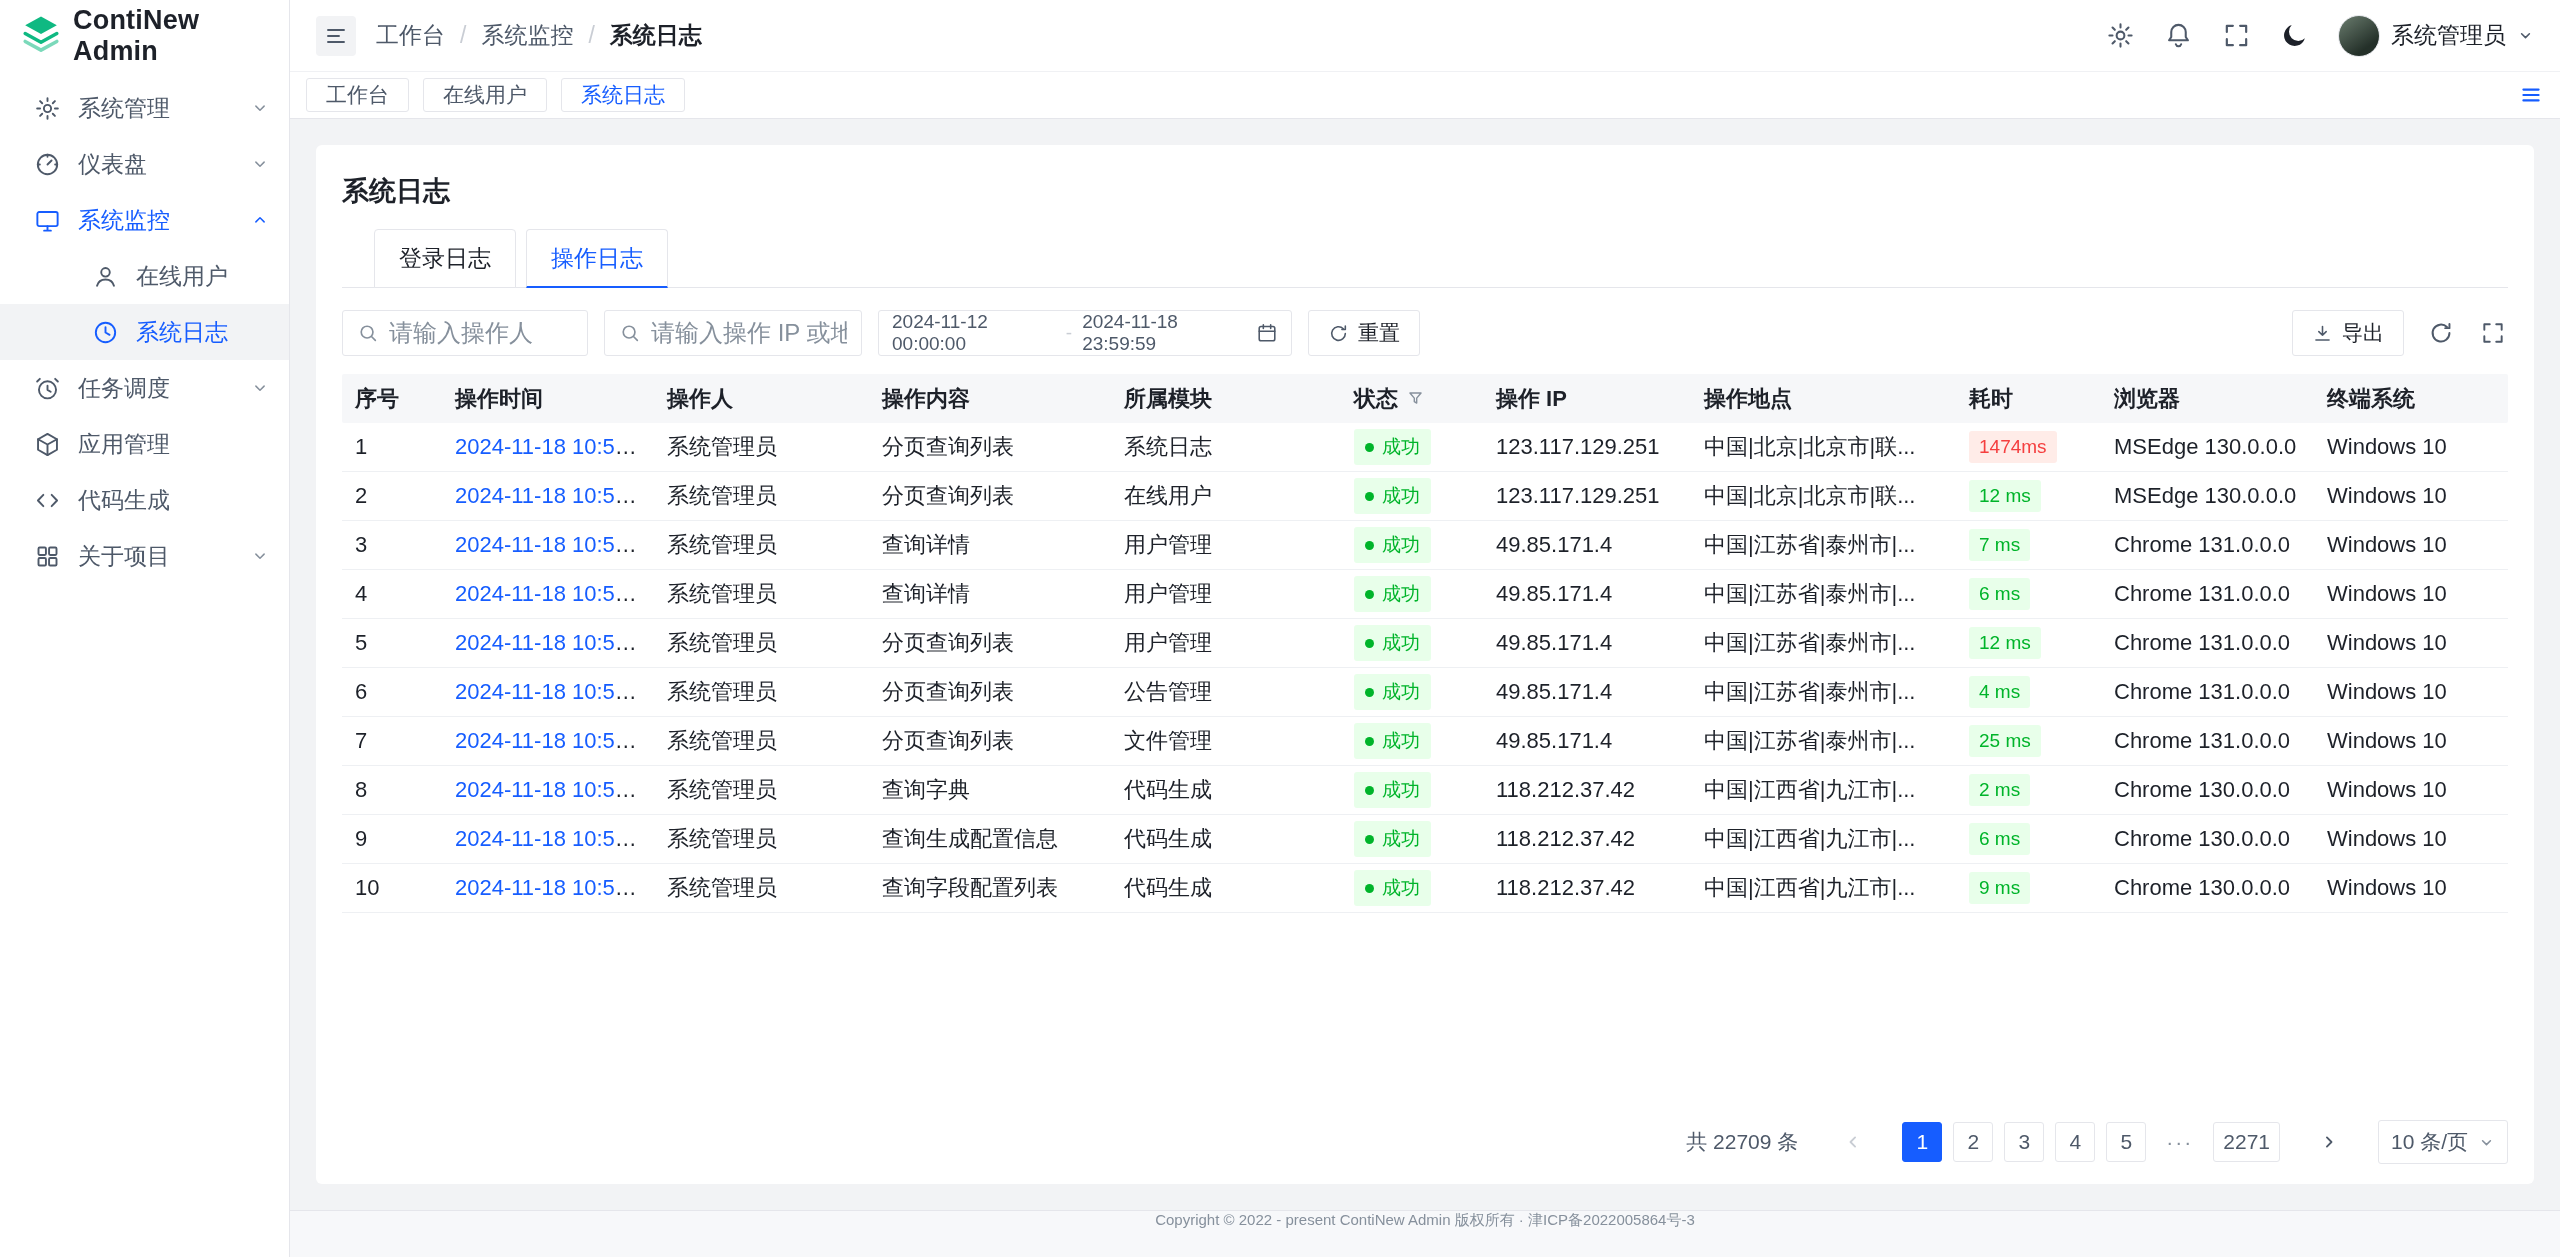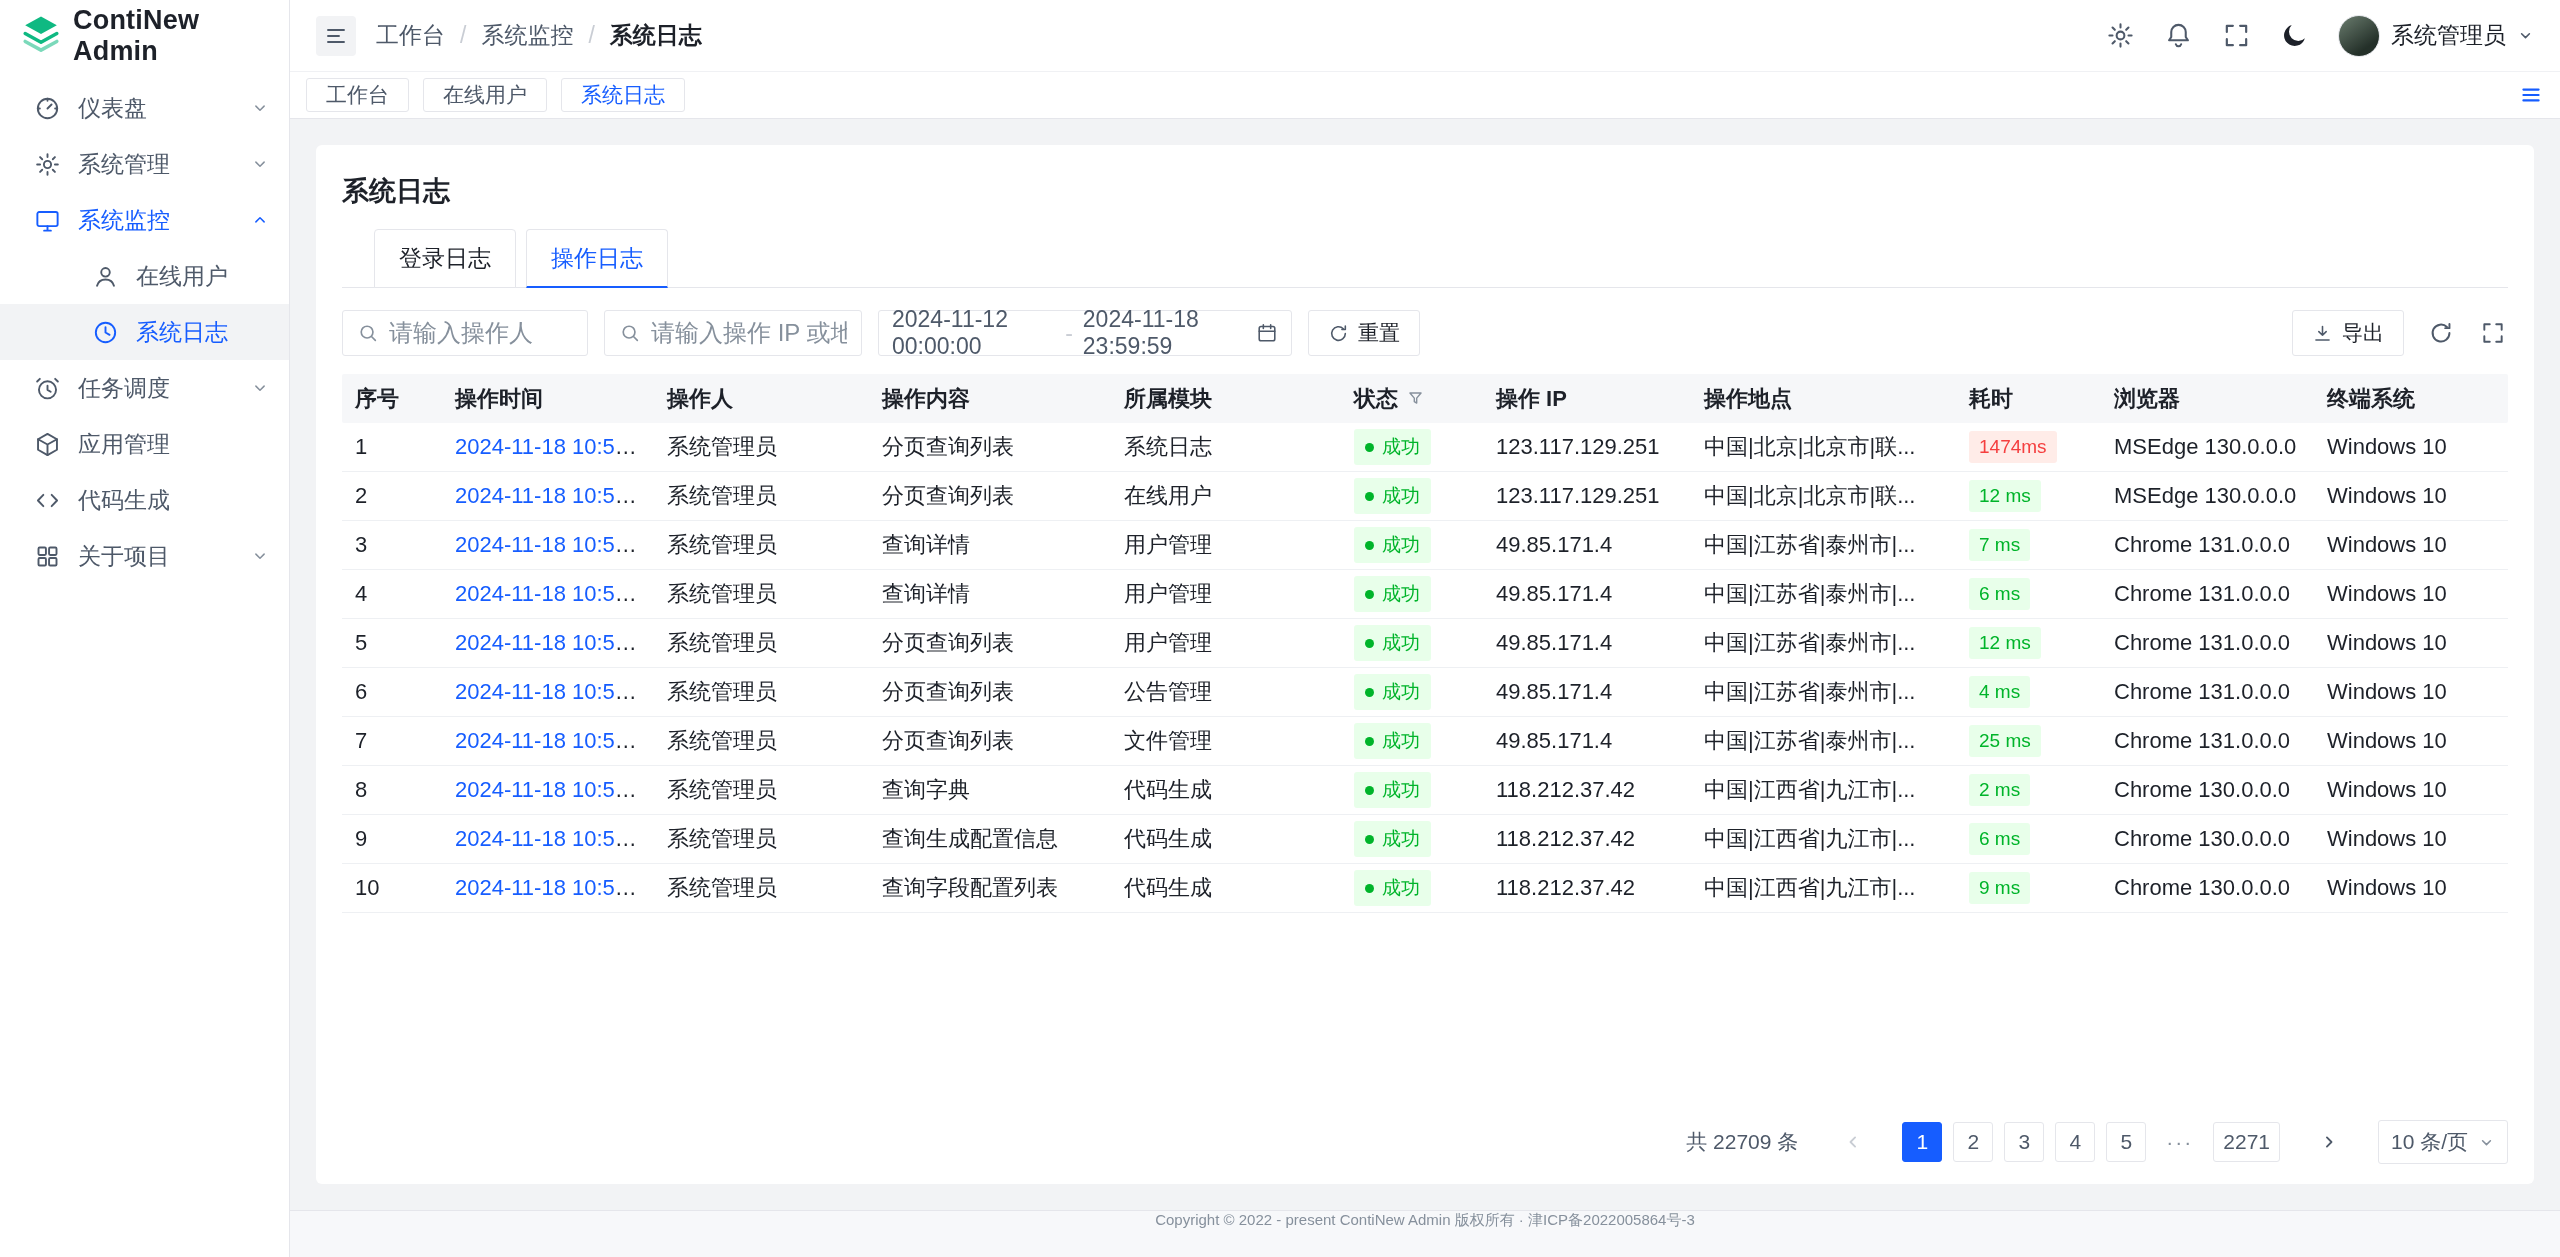--- a/index.html
+++ b/index.html
@@ -54,21 +54,21 @@
     border:1px solid #e5e6eb; border-radius:4px 4px 0 0; cursor:pointer; }
   .inner-tab.active { color:#165dff; border-bottom:2px solid #165dff; padding-bottom:12px; }
 
   .toolbar { display:flex; align-items:center; gap:16px; margin:22px 0 14px; }
   .search-box { display:flex; align-items:center; gap:10px; height:46px; border:1px solid #e5e6eb; border-radius:3px; padding:0 14px; background:#fff; }
   .search-box svg { width:22px; height:22px; color:#86909c; flex:none; }
   .search-box input { border:none; outline:none; font-size:24px; width:100%; color:#1d2129; font-family:inherit; background:transparent; }
   .search-box input::placeholder { color:#86909c; }
   .sb-operator { width:246px; }
   .sb-ip { width:258px; }
-  .date-range { display:flex; align-items:center; gap:10px; height:46px; width:414px; border:1px solid #e5e6eb; border-radius:3px; padding:0 13px; font-size:23px; color:#4e5969; cursor:pointer; }
+  .date-range { display:flex; align-items:center; gap:10px; height:46px; width:414px; border:1px solid #e5e6eb; border-radius:3px; padding:0 13px; font-size:19px; color:#4e5969; cursor:pointer; }
   .date-range .dsep { color:#c9cdd4; flex:1; text-align:center; }
   .date-range svg { width:22px; height:22px; color:#4e5969; flex:none; }
   .btn { display:flex; align-items:center; gap:9px; height:46px; padding:0 19px; border:1px solid #e5e6eb; border-radius:3px; background:#fff; font-size:21px; color:#1d2129; cursor:pointer; white-space:nowrap; }
   .btn svg { width:21px; height:21px; color:#4e5969; }
   .toolbar-right { margin-left:auto; display:flex; align-items:center; gap:22px; }
   .tool-icon-btn { width:30px; height:30px; color:#4e5969; background:none; border:none; cursor:pointer; padding:2px; }
 
   
   .table { --cols:100px 212px 215px 242px 230px 142px 208px 265px 145px 213px minmax(0,1fr); display:flex; flex-direction:column; flex:1; min-height:0; margin-top:4px; }
   .thead { display:grid; grid-template-columns:var(--cols); height:49px; align-items:center; background:#f6f7f9; border-radius:2px;text-align:right; }
@@ -110,41 +110,41 @@
             <path d="M12 1l10 5.5-10 5.5L2 6.5z" fill="#0fb982"></path>
             <path d="M2 11.7l10 5.5 10-5.5" fill="none" stroke="#0fb982" stroke-width="2.2" stroke-linecap="round" stroke-linejoin="round"></path>
             <path d="M2 16.7l10 5.5 10-5.5" fill="none" stroke="#0fb982" stroke-width="2.2" stroke-linecap="round" stroke-linejoin="round" opacity=".55"></path>
           </svg>
       </span>
       <span class="app-title">ContiNew Admin</span>
     </div>
     <nav class="menu">
       <div class="menu-item">
         <span class="mi-icon">
+            <svg class="svg-icon" viewBox="0 0 24 24" fill="none" stroke="currentColor" stroke-width="1.7" stroke-linecap="round">
+              <circle cx="12" cy="12" r="3.2"></circle>
+              <path d="M12 2.8v2.6M12 18.6v2.6M2.8 12h2.6M18.6 12h2.6M5.4 5.4l1.9 1.9M16.7 16.7l1.9 1.9M18.6 5.4l-1.9 1.9M7.3 16.7l-1.9 1.9"></path>
+            </svg>
+          </span>
+        <span class="mi-label">系统管理</span>
+        <span class="mi-caret">
+            <svg class="svg-icon" viewBox="0 0 24 24" fill="none" stroke="currentColor" stroke-width="2" stroke-linecap="round" stroke-linejoin="round">
+              <path d="M6.5 9.5L12 15l5.5-5.5"></path>
+            </svg>
+          </span>
+      </div>
+      <div class="menu-item">
+        <span class="mi-icon">
             <svg class="svg-icon" viewBox="0 0 24 24" fill="none" stroke="currentColor" stroke-width="1.7" stroke-linecap="round" stroke-linejoin="round">
               <circle cx="12" cy="12" r="8.6"></circle>
               <path d="M12 12l3.6-3.6"></path>
               <path d="M12 3.4v1.8M3.4 12h1.8M20.6 12h-1.8"></path>
             </svg>
           </span>
         <span class="mi-label">仪表盘</span>
-        <span class="mi-caret">
-            <svg class="svg-icon" viewBox="0 0 24 24" fill="none" stroke="currentColor" stroke-width="2" stroke-linecap="round" stroke-linejoin="round">
-              <path d="M6.5 9.5L12 15l5.5-5.5"></path>
-            </svg>
-          </span>
-      </div>
-      <div class="menu-item">
-        <span class="mi-icon">
-            <svg class="svg-icon" viewBox="0 0 24 24" fill="none" stroke="currentColor" stroke-width="1.7" stroke-linecap="round">
-              <circle cx="12" cy="12" r="3.2"></circle>
-              <path d="M12 2.8v2.6M12 18.6v2.6M2.8 12h2.6M18.6 12h2.6M5.4 5.4l1.9 1.9M16.7 16.7l1.9 1.9M18.6 5.4l-1.9 1.9M7.3 16.7l-1.9 1.9"></path>
-            </svg>
-          </span>
-        <span class="mi-label">系统管理</span>
         <span class="mi-caret">
             <svg class="svg-icon" viewBox="0 0 24 24" fill="none" stroke="currentColor" stroke-width="2" stroke-linecap="round" stroke-linejoin="round">
               <path d="M6.5 9.5L12 15l5.5-5.5"></path>
             </svg>
           </span>
       </div>
       <div class="menu-item active-parent">
         <span class="mi-icon">
             <svg class="svg-icon" viewBox="0 0 24 24" fill="none" stroke="currentColor" stroke-width="1.7" stroke-linecap="round" stroke-linejoin="round">
               <rect x="3" y="4.5" width="18" height="12.5" rx="1.6"></rect>

